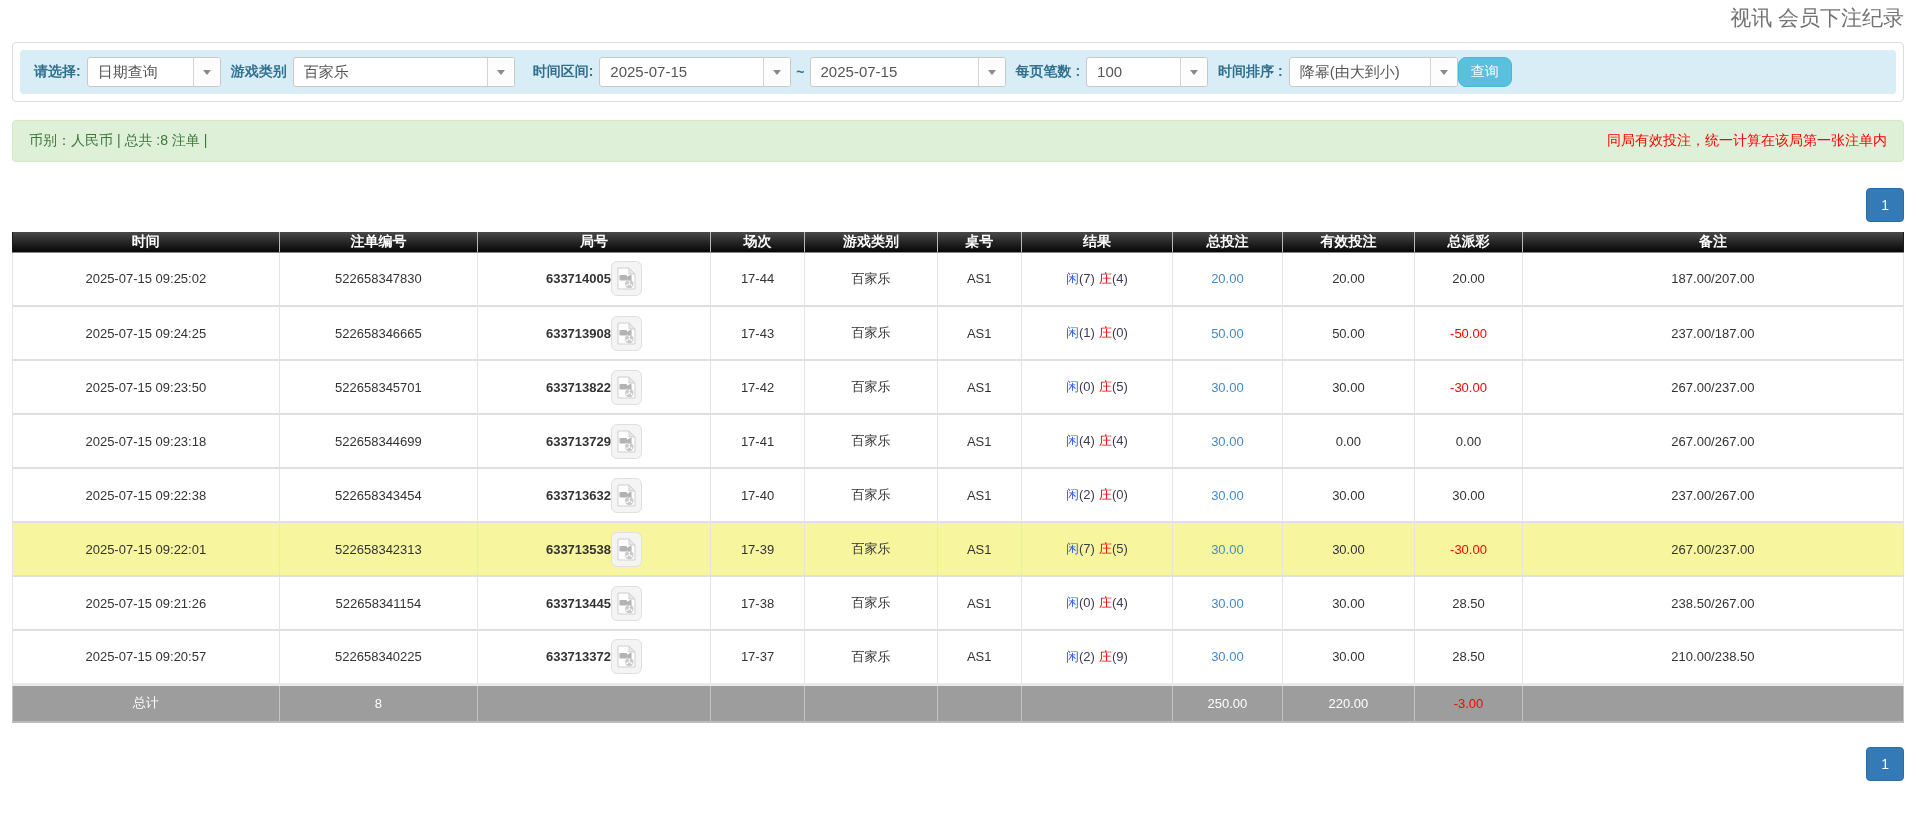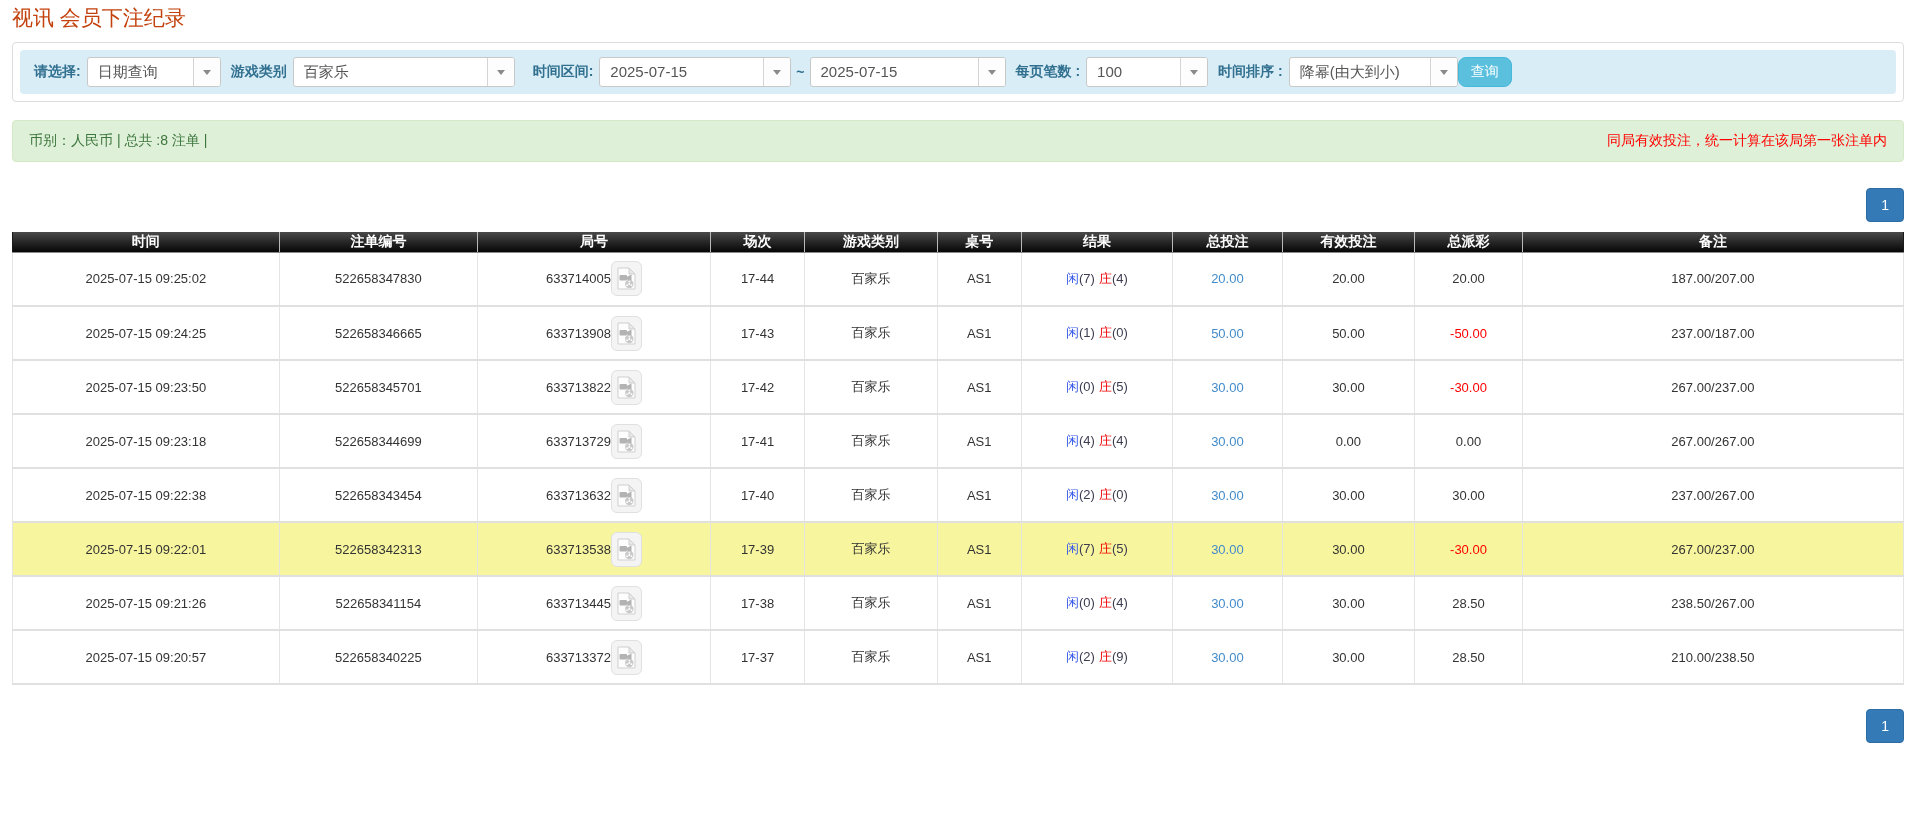--- a/index.html
+++ b/index.html
@@ -5,21 +5,21 @@
   * { box-sizing: border-box; margin: 0; padding: 0; }
   html, body { background: #fff; }
   body {
     width: 1916px; height: 826px; overflow: hidden;
     font-family: "Liberation Sans", "DejaVu Sans", sans-serif;
     color: #333;
   }
   .page { padding: 0 12px; }
 
   
-  .page-title { font-size: 21px; font-weight: 400; color: #c2410c; padding-top: 4px; line-height: 27px; }
+  .page-title { font-size: 21px; font-weight: 400; color: #737373; padding-top: 4px; line-height: 27px; text-align: right; }
 
   
   .filter-panel {
     margin-top: 11px; border: 1px solid #ddd; border-radius: 4px;
     background: #fff; padding: 7px;
   }
   .filter-bar {
     background: #d9edf7; border-radius: 4px; height: 44px;
     display: flex; align-items: center; padding: 0 14px; white-space: nowrap;
   }
@@ -72,21 +72,21 @@
     border-left: 1px solid #b9b9b9; border-bottom: 1px solid #888;
   }
   table.records th:first-child { border-left: 1px solid #1a1a1a; }
   table.records th:last-child { border-right: 1px solid #1a1a1a; }
   table.records td {
     font-size: 13px; color: #333; text-align: center; height: 54px;
     border: 1px solid #e4e4e4; border-bottom: 2px solid #e0e0e0; background: #fff;
     overflow: hidden;
   }
   tr.hl td { background: #f8f59f; }
-  .round-wrap { display: inline-flex; align-items: center; gap: 0; }
+  .round-wrap { display: inline-flex; align-items: center; gap: 0; font-weight: bold; }
   .video-btn {
     width: 31px; height: 35px; background: #f4f4f4; border: 1px solid #e0e0e0;
     border-radius: 6px; display: inline-flex; align-items: center; justify-content: center;
     cursor: pointer; padding: 0;
   }
   .res-player { color: #3558e8; }
   .res-banker { color: #f00000; }
   .res-num { color: #3c3c50; }
   .res-gap { display: inline-block; width: 4px; }
   .bet-link { color: #428bca; cursor: pointer; }
@@ -416,20 +416,33 @@
             </span></td>
           <td>17-37</td>
           <td>百家乐</td>
           <td>AS1</td>
           <td><span class="res-player">闲</span><span class="res-num">(2)</span><span class="res-gap"></span><span class="res-banker">庄</span><span class="res-num">(9)</span></td>
           <td><span class="bet-link">30.00</span></td>
           <td>30.00</td>
           <td>28.50</td>
           <td>210.00/238.50</td>
         </tr>
+        <tr class="foot second">
+          <td>总计</td>
+          <td>8</td>
+          <td></td>
+          <td></td>
+          <td></td>
+          <td></td>
+          <td></td>
+          <td>250.00</td>
+          <td>220.00</td>
+          <td class="neg">-3.00</td>
+          <td></td>
+        </tr>
       </tbody>
   </table>
 
   <div class="pager pager-bottom">
     <span class="page-btn">1</span>
   </div>
 
 </div>
 
 </body></html>

